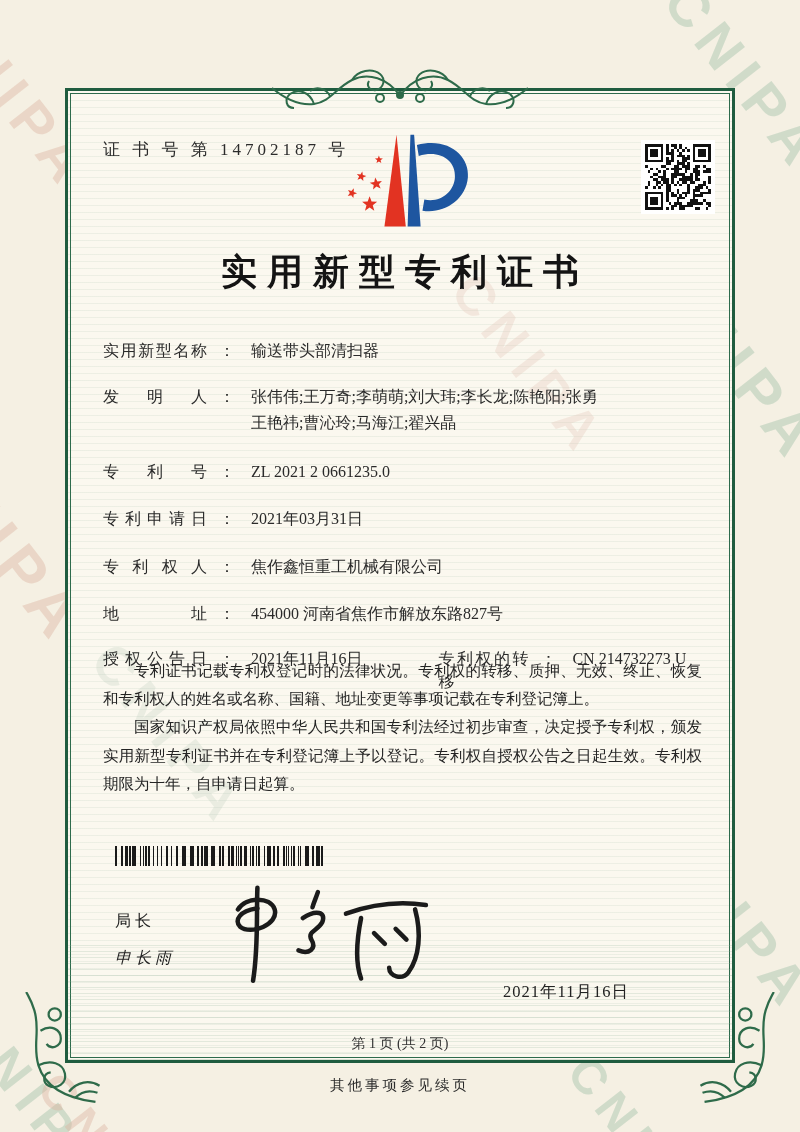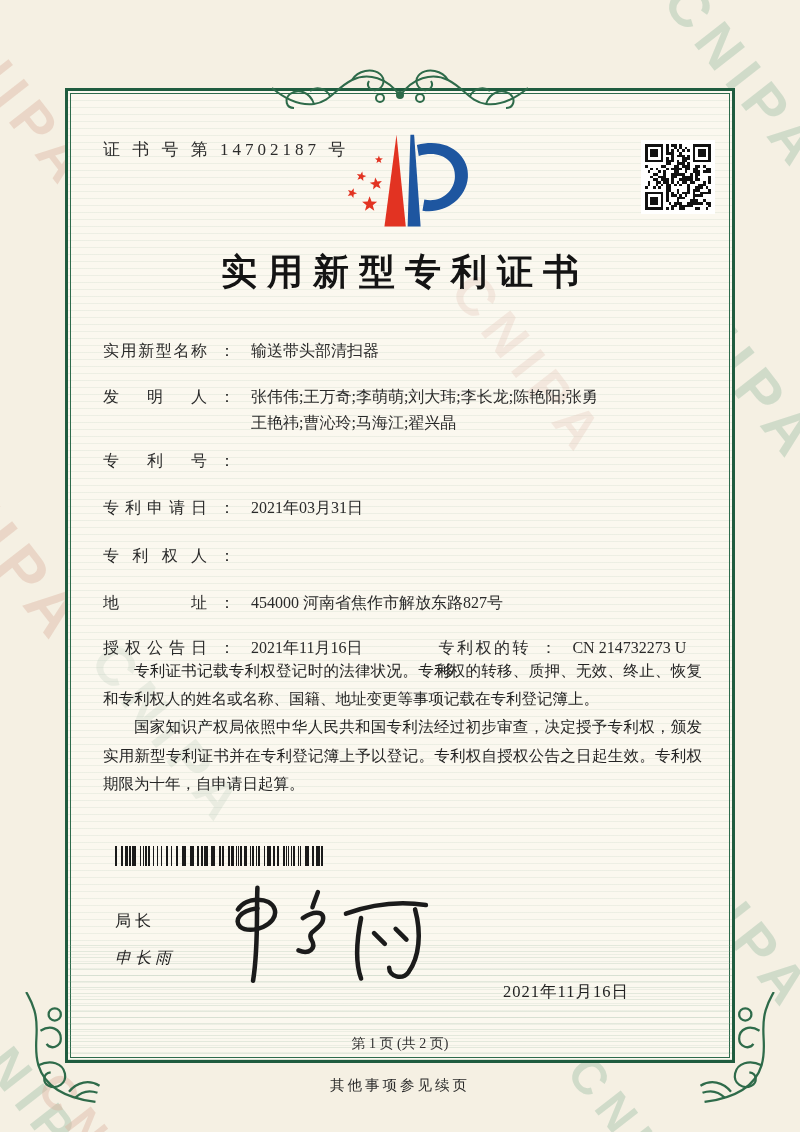--- a/index.html
+++ b/index.html
@@ -72,21 +72,21 @@
 
   
   .fields { position:absolute; left:35px; right:28px; top:248px; font-size:16px; color:#2a2a2a; }
   .frow { line-height:23px; display:flex; align-items:flex-start;gap:12px; }
   .flabel {
     display:inline-block; width:104px; flex:none;
     text-align:justify; text-align-last:justify;
   }
   .fcolon { display:inline-block; width:20px; flex:none; }
   .fvalue { flex:1; }
-  .mb22{margin-bottom:22px} .mb24{margin-bottom:24px} .mb25{margin-bottom:25px} .mb8{margin-bottom:13px}
+  .mb22{margin-bottom:22px} .mb24{margin-bottom:24px} .mb25{margin-bottom:25px} .mb8{margin-bottom:24px}
   .frow.inventors { line-height:26px; }
   .flabel.second { margin-left:64px; width:90px; }
   .fv-inline { flex:none; }
 
   
   .paras { position:absolute; left:35px; right:30px; top:566px; font-size:15.5px; line-height:1.82; color:#242424; text-align:justify; }
   .paras p { text-indent:2em; }
 
   
   .barcode { position:absolute; left:47px; top:755px; width:208px; height:20px; }
@@ -373,29 +373,31 @@
       <span class="fvalue">输送带头部清扫器</span>
     </div>
     <div class="frow inventors mb8">
       <span class="flabel">发明人</span>
         <span class="fcolon">：</span>
       <span class="fvalue"><span>张伟伟;王万奇;李萌萌;刘大玮;李长龙;陈艳阳;张勇</span><br><span>王艳祎;曹沁玲;马海江;翟兴晶</span></span>
     </div>
     <div class="frow mb24">
       <span class="flabel">专利号</span>
         <span class="fcolon">：</span>
+      <span class="fvalue">ZL 2021 2 0661235.0</span>
     </div>
     <div class="frow mb25">
       <span class="flabel">专利申请日</span>
         <span class="fcolon">：</span>
       <span class="fvalue">2021年03月31日</span>
     </div>
     <div class="frow mb24">
       <span class="flabel">专利权人</span>
         <span class="fcolon">：</span>
+      <span class="fvalue">焦作鑫恒重工机械有限公司</span>
     </div>
     <div class="frow mb22">
       <span class="flabel">地址</span>
         <span class="fcolon">：</span>
       <span class="fvalue">454000 河南省焦作市解放东路827号</span>
     </div>
     <div class="frow">
       <span class="flabel">授权公告日</span>
         <span class="fcolon">：</span>
       <span class="fv-inline">2021年11月16日</span>

